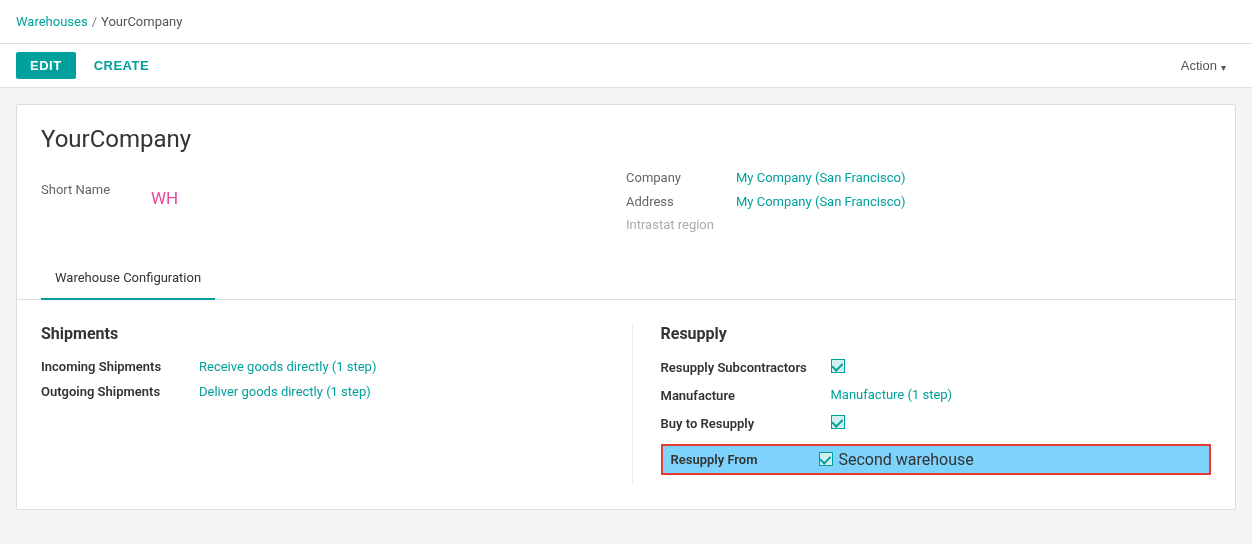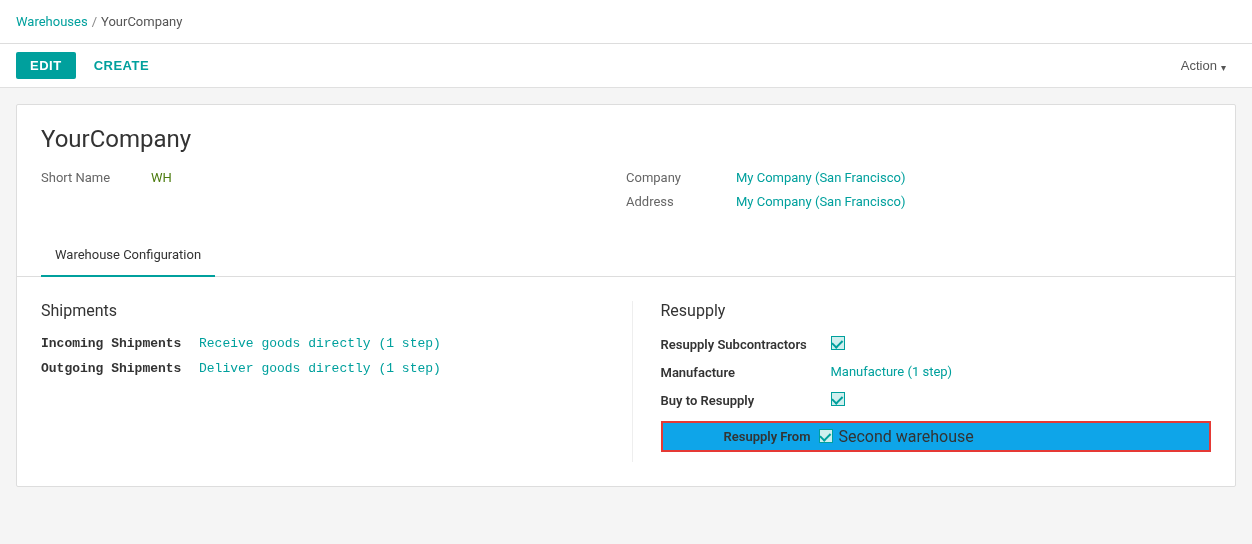--- a/index.html
+++ b/index.html
@@ -111,22 +111,23 @@
       margin-bottom: 8px;
       gap: 0;
     }
     .field-label {
       color: #666;
       font-size: 13px;
       min-width: 110px;
       padding-top: 1px;
     }
     .field-value {
-      color: #4d7c0f;
-      font-size: 13px;
+      color: #ec4899;
+      font-size: 17px;
+      margin-top: 19px;
     }
     .field-value-link {
       color: #00a09d;
       font-size: 13px;
       cursor: pointer;
     }
     .field-value-muted {
       color: #aaa;
       font-size: 13px;
     }
@@ -161,30 +162,29 @@
       flex: 1;
       padding-right: 40px;
     }
     .section-right {
       flex: 1;
       padding-left: 28px;
       border-left: 1px solid #eee;
     }
     .section-title {
       font-size: 16px;
-      font-weight: 400;
+      font-weight: 700;
       color: #333;
       margin-bottom: 16px;
     }
     .config-field-row {
       display: flex;
       align-items: flex-start;
       margin-bottom: 10px;
       gap: 8px;
-      font-family: Liberation Mono, monospace;
     }
     .config-label {
       font-weight: 600;
       font-size: 13px;
       color: #333;
       min-width: 150px;
     }
     .config-value {
       font-size: 13px;
       color: #00a09d;
@@ -237,22 +237,21 @@
     }
 
     
     .resupply-from-row {
       display: flex;
       align-items: center;
       margin-bottom: 10px;
       gap: 8px;
       border: 2px solid #e53935;
       padding: 4px 8px;
-      background: #0ea5e9;
-      text-align: right;
+      background: #7dd3fc;
     }
     .resupply-from-label {
       font-weight: 600;
       font-size: 13px;
       color: #333;
       min-width: 140px;
     }
     .resupply-from-value {
       font-size: 16px;
       color: #333;
@@ -298,20 +297,23 @@
 
         <div class="fields-right">
           <div class="field-row">
             <span class="field-label">Company</span>
             <span class="field-value-link">My Company (San Francisco)</span>
           </div>
           <div class="field-row">
             <span class="field-label">Address</span>
             <span class="field-value-link">My Company (San Francisco)</span>
           </div>
+          <div class="field-row">
+            <span class="field-value-muted">Intrastat region</span>
+          </div>
         </div>
       </div>
     </div>
 
     <div class="tabs-bar">
       <div class="tab active">Warehouse Configuration</div>
     </div>
 
     <div class="tab-content">
 

